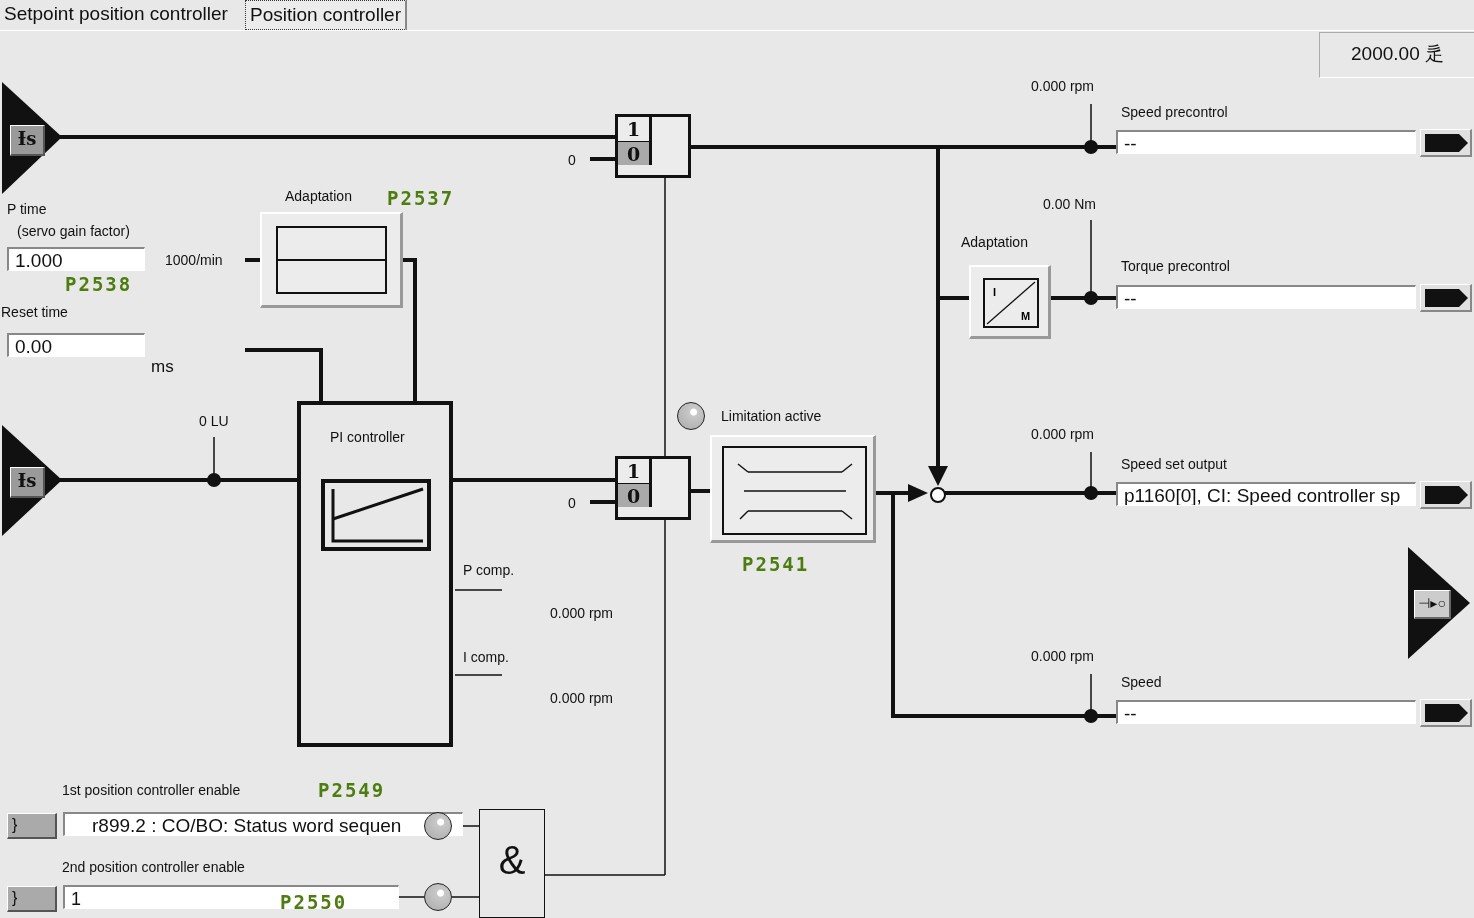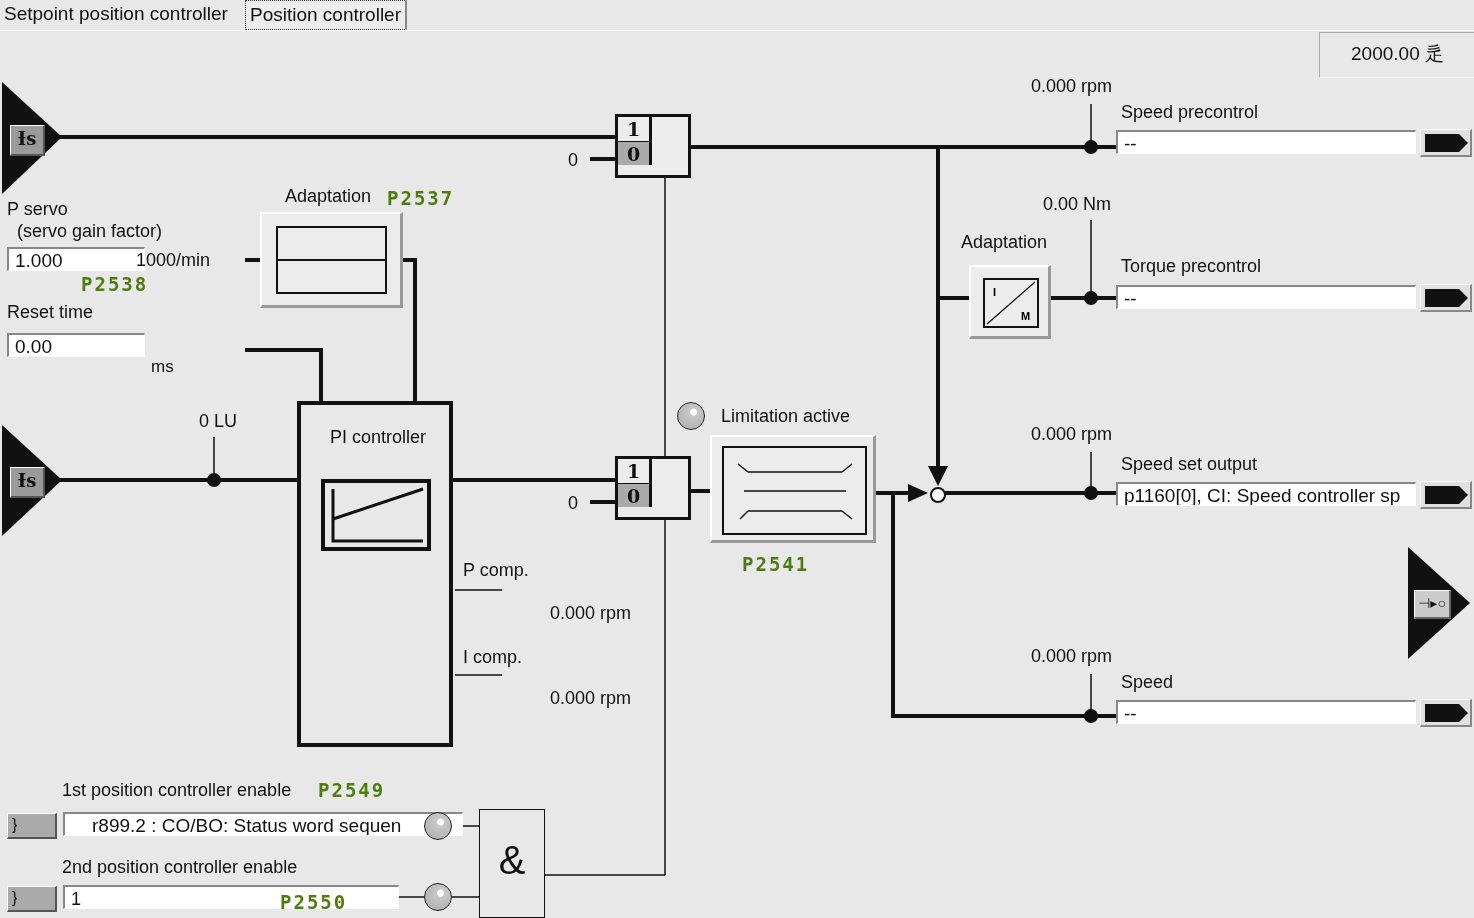--- a/index.html
+++ b/index.html
@@ -1,21 +1,21 @@
 <!DOCTYPE html>
 <html><head>
 <meta charset="utf-8">
 <style>
   html,body{margin:0;padding:0;}
   body{width:1474px;height:918px;background:#e8e8e8;position:relative;overflow:hidden;font-family:"Liberation Sans",sans-serif;color:#111;}
   .abs{position:absolute;}
   .tabbar{position:absolute;left:0;top:0;width:1474px;height:30px;border-bottom:1px solid #fff;}
   .tab{position:absolute;top:0;height:28px;font-size:19px;line-height:28px;padding:0 4px;white-space:nowrap;cursor:pointer;}
   .tab.active{border:1px dotted #333;border-right:2px solid #888;background:#ececec;}
-  .lbl{position:absolute;font-size:18px;white-space:nowrap;line-height:20px;}
+  .lbl{position:absolute;font-size:14px;white-space:nowrap;line-height:20px;}
   .pcode{position:absolute;font-family:"DejaVu Sans Mono",monospace;font-weight:bold;font-size:19px;color:#4d7c0f;letter-spacing:2px;white-space:nowrap;}
   .field{position:absolute;background:#fff;border-top:2px solid #888;border-left:2px solid #888;border-bottom:1px solid #fff;border-right:1px solid #fff;height:24px;font-size:19px;line-height:24px;padding-left:6px;box-sizing:border-box;white-space:nowrap;overflow:hidden;}
   .outbtn{position:absolute;width:52px;height:28px;background:#e0e0e0;border:1px solid #fff;border-right:2px solid #888;border-bottom:2px solid #888;box-sizing:border-box;cursor:pointer;}
   .outbtn .arr{position:absolute;left:4px;top:4px;width:34px;height:18px;background:#111;}
   .outbtn .arr:after{content:"";position:absolute;right:-9px;top:0;border-left:9px solid #111;border-top:9px solid transparent;border-bottom:9px solid transparent;}
   .inbtn{position:absolute;width:50px;height:26px;background:#aaa;border:1px solid #fff;border-right:2px solid #555;border-bottom:2px solid #555;box-sizing:border-box;cursor:pointer;font-size:16px;line-height:22px;padding-left:4px;}
   .raised{position:absolute;background:#ececec;border-top:2px solid #fff;border-left:2px solid #fff;border-right:3px solid #999;border-bottom:3px solid #999;box-sizing:border-box;}
   .valbox{position:absolute;background:#e8e8e8;border-left:1px solid #aaa;border-bottom:1px solid #fff;border-top:1px solid #aaa;font-size:19px;line-height:42px;text-align:center;}
   svg.wires{position:absolute;left:0;top:0;}
   .led{position:absolute;width:28px;height:28px;border-radius:50%;border:1px solid #222;background:radial-gradient(circle at 60% 35%,#fff 0 3px,#c8c8c8 4px,#aaa 100%);box-sizing:border-box;}
@@ -95,27 +95,27 @@
   <line x1="655" y1="165" x2="686" y2="145" stroke="#999" stroke-width="5"></line>
   <line x1="655" y1="508" x2="686" y2="489" stroke="#999" stroke-width="5"></line>
   <line x1="665" y1="118" x2="665" y2="176" stroke="#111" stroke-width="1.5" stroke-dasharray="5,4"></line>
   <line x1="665" y1="460" x2="665" y2="518" stroke="#111" stroke-width="1.5" stroke-dasharray="5,4"></line>
 </svg>
 
 <div class="abs" style="left:10px;top:125px;width:32px;height:28px;background:#9a9a9a;border:1px solid #fff;border-right:2px solid #555;border-bottom:2px solid #555;font-family:'DejaVu Serif',serif;font-weight:bold;font-size:18px;line-height:26px;text-align:center;">Ɨs</div>
 <div class="abs" style="left:10px;top:467px;width:32px;height:28px;background:#9a9a9a;border:1px solid #fff;border-right:2px solid #555;border-bottom:2px solid #555;font-family:'DejaVu Serif',serif;font-weight:bold;font-size:18px;line-height:26px;text-align:center;">Ɨs</div>
 <div class="abs" style="left:1414px;top:590px;width:34px;height:26px;background:#ccc;border:1px solid #fff;border-right:2px solid #666;border-bottom:2px solid #666;font-size:14px;line-height:24px;text-align:center;">⊣▸○</div>
 
-<div class="lbl" style="left:7px;top:199px;">P servo</div>
+<div class="lbl" style="left:7px;top:199px;">P time</div>
 <div class="lbl" style="left:17px;top:221px;">(servo gain factor)</div>
 <div class="field" style="left:7px;top:247px;width:138px;">1.000</div>
-<div class="lbl" style="left:136px;top:250px;text-align:center;">1000/min</div>
-<div class="pcode" style="left:65px;top:273px;margin-left:16px;">P2538</div>
-
-<div class="lbl" style="left:7px;top:302px;">Reset time</div>
+<div class="lbl" style="left:165px;top:250px;text-align:center;">1000/min</div>
+<div class="pcode" style="left:65px;top:273px;">P2538</div>
+
+<div class="lbl" style="left:1px;top:302px;">Reset time</div>
 <div class="field" style="left:7px;top:333px;width:138px;">0.00</div>
 <div class="lbl" style="left:151px;top:357px;font-size:17px;">ms</div>
 
 <div class="lbl" style="left:285px;top:186px;">Adaptation</div>
 <div class="pcode" style="left:387px;top:187px;">P2537</div>
 <div class="raised" style="left:260px;top:212px;width:143px;height:96px;cursor:pointer;">
   <div class="abs" style="left:14px;top:12px;width:111px;height:68px;border:2px solid #111;box-sizing:border-box;">
     <div class="abs" style="left:0;top:31px;width:107px;height:2px;background:#111;"></div>
   </div>
 </div>

